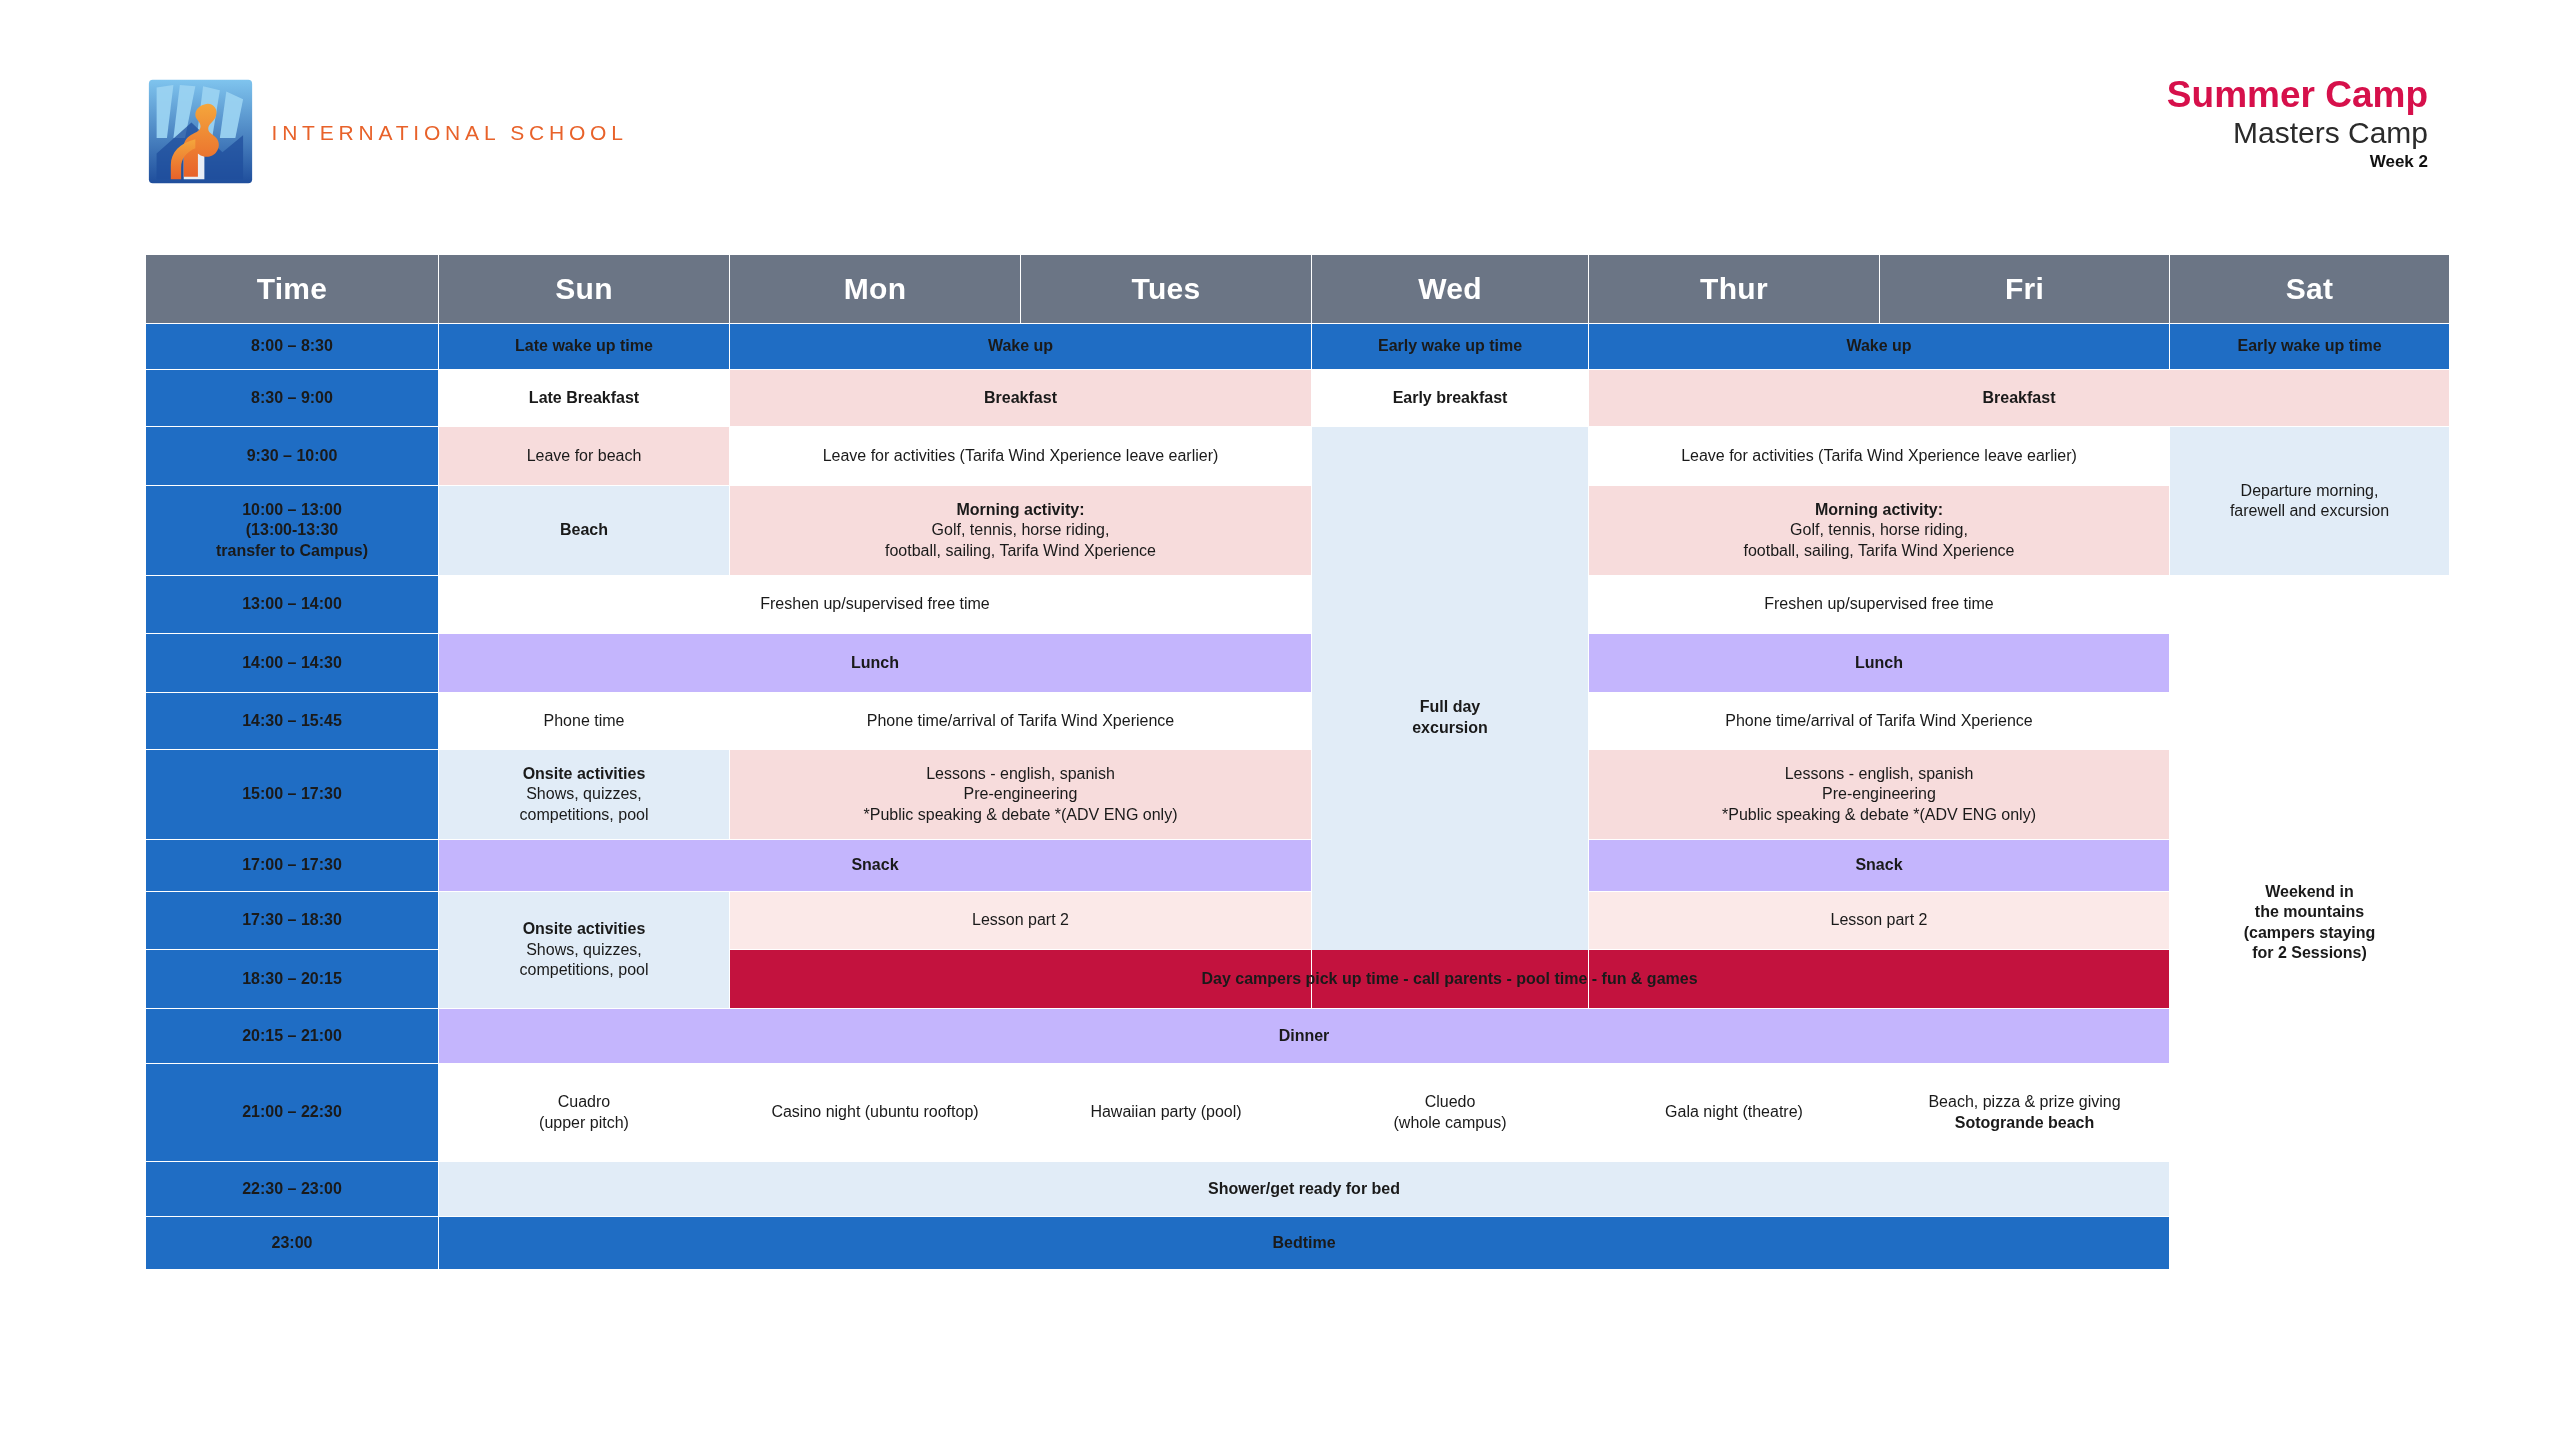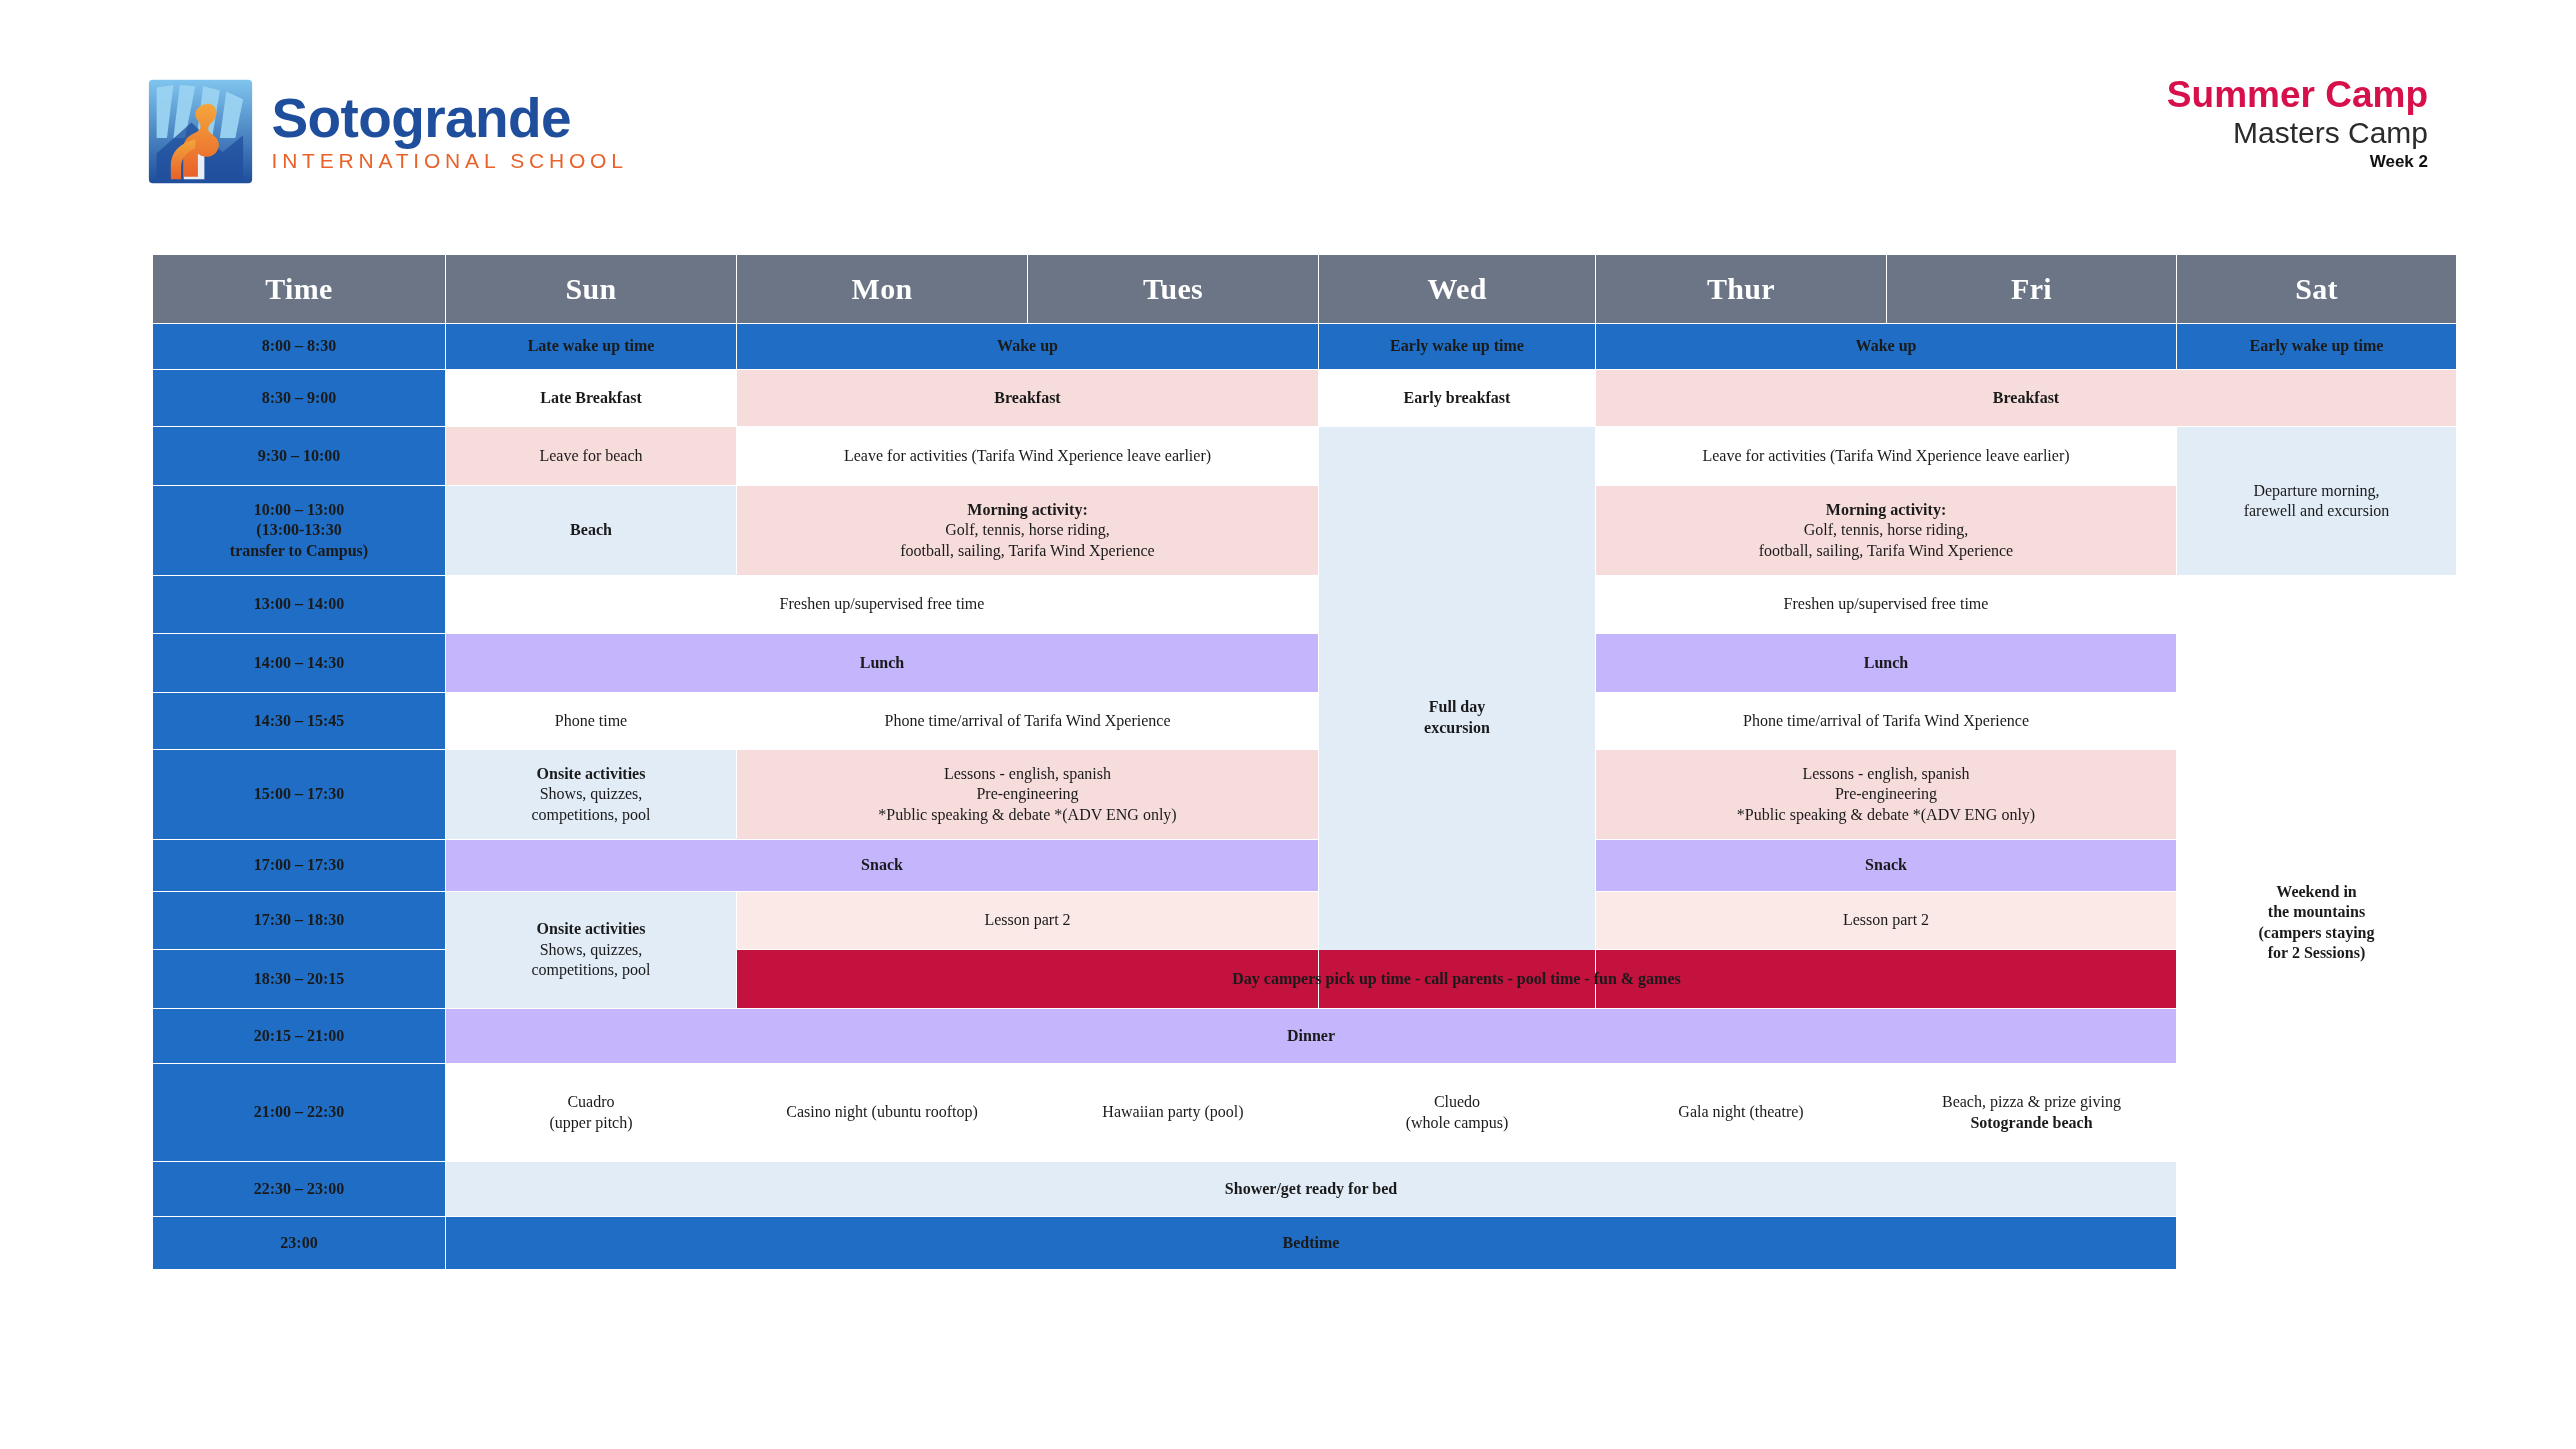--- a/index.html
+++ b/index.html
@@ -44,25 +44,24 @@
     font-size:37px;font-weight:bold;color:#d6104b;line-height:1.12;
   }
   .title-sub{
     font-size:30px;color:#2b2b2b;line-height:1.2;font-weight:normal;
   }
   .title-week{
     font-size:17px;color:#111111;font-weight:bold;line-height:1.25;
   }
   
   .sched{
-    position:absolute;left:152px;top:254px;
+    position:absolute;left:145px;top:254px;
     width:2304px;
     border-collapse:collapse;
     table-layout:fixed;
-    font-family:Liberation Serif, serif;
   }
   .sched td,.sched th{
     border:1.3px solid #ffffff;
     padding:3.9px 5.2px;
     vertical-align:middle;
     text-align:center;
     font-size:16px;
     line-height:1.28;
     color:#1a1a1a;
     overflow:hidden;
@@ -128,21 +127,20 @@
           </g>
           <polygon points="18,120 72,72 120,118 152,92 152,160 18,160" fill="#1f4e9c" opacity="0.75"></polygon>
           <path d="M60 160 L60 108 L92 84 L92 160 Z" fill="#ffffff" opacity="0.9"></path>
           <path d="M92 44 c12 -4 22 6 18 18 c-3 9 -12 12 -12 20 c0 7 10 9 14 16 c7 12 -2 26 -14 27
                    c-10 1 -16 -5 -16 -5 l0 36 l-22 0 l0 -46 c0 -10 6 -16 14 -20 c8 -4 12 -6 12 -12
                    c0 -8 -8 -10 -8 -18 c0 -9 7 -14 14 -16 Z" fill="url(#gOr)"></path>
           <path d="M78 112 c-14 6 -22 16 -22 30 l0 18 l-16 0 l0 -22 c0 -20 14 -34 38 -40 Z" fill="url(#gOr)"></path>
         </svg>
       </span>
       <span class="logo-words">
-        <span class="logo-name">Sotogrande</span>
         <span class="logo-sub">INTERNATIONAL SCHOOL</span>
       </span>
     </div>
 
     <div class="title-block">
       <div class="title-main">Summer Camp</div>
       <div class="title-sub">Masters Camp</div>
       <div class="title-week">Week 2</div>
     </div>
   </div>

